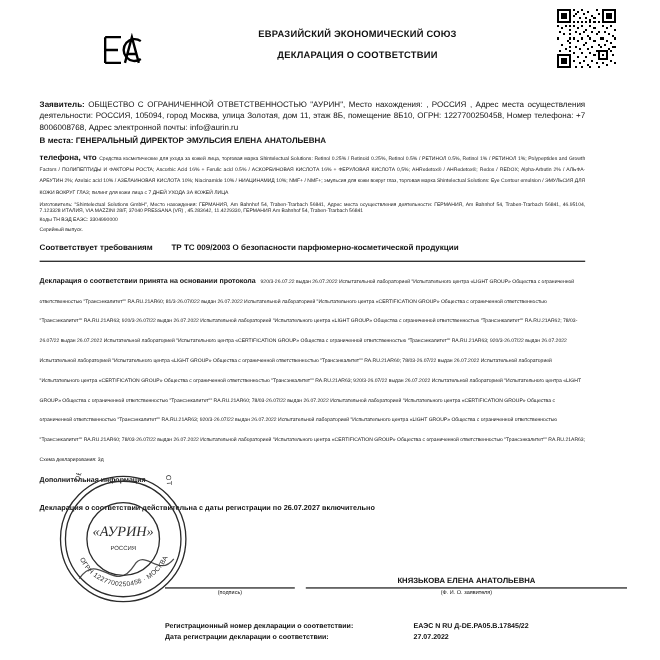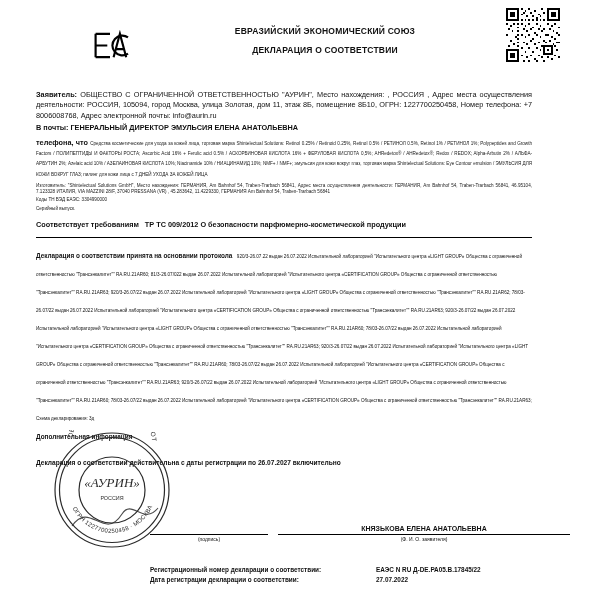--- a/index.html
+++ b/index.html
@@ -76,21 +76,21 @@
   .tiny {
     font-size: 4.6px;
     line-height: 6.1px;
     text-align: justify;
     margin: 2px 0 0 0;
     color: #1a1a1a;
   }
   .tiny-block { margin-top: 4px; }
   .sec-row {
     display: flex;
-    gap: 6px;
+    gap: 17px;
     align-items: flex-start;
   }
   .sec-row .lbl { font-weight: bold; font-size: 7.3px; line-height: 10.4px; white-space: nowrap;}
   .sec-row .val { font-size: 7.3px; line-height: 10.4px; }
 
   .rule {
     border-top: 1px solid #000;
     margin: 7px 0 6px 0;
   }
 
@@ -342,36 +342,36 @@
     <div class="t2">ДЕКЛАРАЦИЯ О СООТВЕТСТВИИ</div>
   </div>
 
   <div class="body-block">
 
     <p class="para">
       <span class="b">Заявитель:</span>
       <span>ОБЩЕСТВО С ОГРАНИЧЕННОЙ ОТВЕТСТВЕННОСТЬЮ "АУРИН", Место нахождения: , РОССИЯ , Адрес места осуществления деятельности: РОССИЯ, 105094, город Москва, улица Золотая, дом 11, этаж 8Б, помещение 8Б10, ОГРН: 1227700250458, Номер телефона: +7 8006008768, Адрес электронной почты: info@aurin.ru</span>
     </p>
     <p class="para">
-      <span class="b">В почты:</span>
+      <span class="b">В места:</span>
       <span class="b">ГЕНЕРАЛЬНЫЙ ДИРЕКТОР ЭМУЛЬСИЯ ЕЛЕНА АНАТОЛЬЕВНА</span>
     </p>
 
     <p class="para" style="margin-top:4px">
       <span class="b">телефона, что</span>
       <span class="tiny" style="display:inline">Средства косметические для ухода за кожей лица, торговая марка Shintelectual Solutions: Retinol 0.25% / Retinoid 0.25%, Retinol 0.5% / РЕТИНОЛ 0.5%, Retinol 1% / РЕТИНОЛ 1%; Polypeptides and Growth Factors / ПОЛИПЕПТИДЫ И ФАКТОРЫ РОСТА; Ascorbic Acid 16% + Ferulic acid 0.5% / АСКОРБИНОВАЯ КИСЛОТА 16% + ФЕРУЛОВАЯ КИСЛОТА 0,5%; AHRedetox® / AHRedetox®; Redox / REDOX; Alpha-Arbutin 2% / АЛЬФА-АРБУТИН 2%; Azelaic acid 10% / АЗЕЛАИНОВАЯ КИСЛОТА 10%; Niacinamide 10% / НИАЦИНАМИД 10%; NMF+ / NMF+; эмульсия для кожи вокруг глаз, торговая марка Shintelectual Solutions: Eye Contour emulsion / ЭМУЛЬСИЯ ДЛЯ КОЖИ ВОКРУГ ГЛАЗ; пилинг для кожи лица с 7 ДНЕЙ УХОДА ЗА КОЖЕЙ ЛИЦА</span>
     </p>
 
     <p class="tiny tiny-block">Изготовитель: "Shintelectual Solutions GmbH", Место нахождения: ГЕРМАНИЯ, Am Bahnhof 54, Traben-Trarbach 56841, Адрес места осуществления деятельности: ГЕРМАНИЯ, Am Bahnhof 54, Traben-Trarbach 56841, 46.95104, 7.123328 ИТАЛИЯ, VIA MAZZINI 28/F, 37040 PRESSANA (VR) , 45.283642, 11.4229330, ГЕРМАНИЯ Am Bahnhof 54, Traben-Trarbach 56841</p>
     <p class="tiny">Коды ТН ВЭД ЕАЭС: 3304990000</p>
     <p class="tiny">Серийный выпуск.</p>
 
     <div class="sec-row" style="margin-top:8px">
       <span class="lbl">Соответствует требованиям</span>
-      <span class="val b">ТР ТС 009/2012 О безопасности парфюмерно-косметической продукции</span>
+      <span class="val b">ТР ТС 009/2003 О безопасности парфюмерно-косметической продукции</span>
     </div>
 
     <div class="rule"></div>
 
     <div>
       <span class="proto-title">Декларация о соответствии принята на основании протокола</span>
       <span class="proto-body">920/3-26.07.22 выдан 26.07.2022 Испытательной лабораторией "Испытательного центра «LIGHT GROUP» Общества с ограниченной ответственностью "Трансэнкалитет"" RA.RU.21AR60; 81/3-26.07/022 выдан 26.07.2022 Испытательной лабораторией "Испытательного центра «CERTIFICATION GROUP» Общества с ограниченной ответственностью "Трансэнкалитет"" RA.RU.21AR63; 920/3-26.07/22 выдан 26.07.2022 Испытательной лабораторией "Испытательного центра «LIGHT GROUP» Общества с ограниченной ответственностью "Трансэнкалитет"" RA.RU.21AR62; 78/03-26.07/22 выдан 26.07.2022 Испытательной лабораторией "Испытательного центра «CERTIFICATION GROUP» Общества с ограниченной ответственностью "Трансэнкалитет"" RA.RU.21AR63; 920/3-26.07/22 выдан 26.07.2022 Испытательной лабораторией "Испытательного центра «LIGHT GROUP» Общества с ограниченной ответственностью "Трансэнкалитет"" RA.RU.21AR60; 78/03-26.07/22 выдан 26.07.2022 Испытательной лабораторией "Испытательного центра «CERTIFICATION GROUP» Общества с ограниченной ответственностью "Трансэнкалитет"" RA.RU.21AR63; 920/3-26.07/22 выдан 26.07.2022 Испытательной лабораторией "Испытательного центра «LIGHT GROUP» Общества с ограниченной ответственностью "Трансэнкалитет"" RA.RU.21AR60; 78/03-26.07/22 выдан 26.07.2022 Испытательной лабораторией "Испытательного центра «CERTIFICATION GROUP» Общества с ограниченной ответственностью "Трансэнкалитет"" RA.RU.21AR63; 920/3-26.07/22 выдан 26.07.2022 Испытательной лабораторией "Испытательного центра «LIGHT GROUP» Общества с ограниченной ответственностью "Трансэнкалитет"" RA.RU.21AR60; 78/03-26.07/22 выдан 26.07.2022 Испытательной лабораторией "Испытательного центра «CERTIFICATION GROUP» Общества с ограниченной ответственностью "Трансэнкалитет"" RA.RU.21AR63; Схема декларирования: 3д</span>
     </div>
 
     <div class="addinfo">Дополнительная информация</div>

